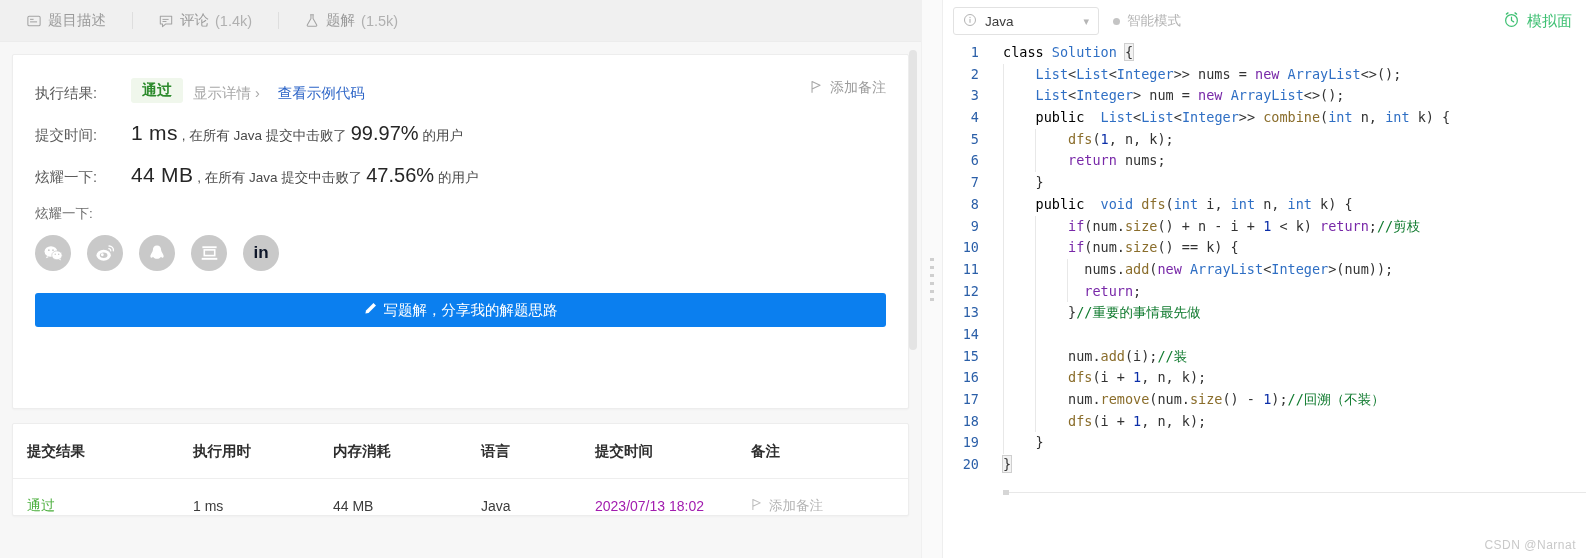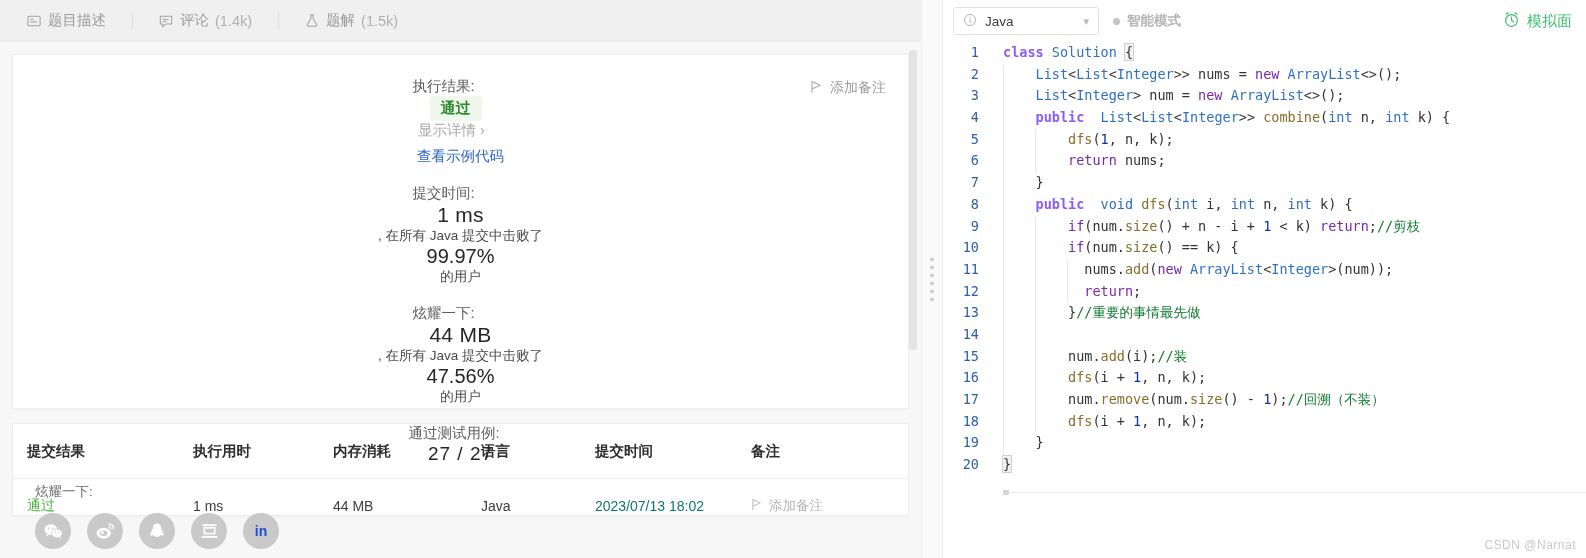--- a/index.html
+++ b/index.html
@@ -50,21 +50,21 @@
 
   .card {
     background: #ffffff;
     border: 1px solid #ededed;
     border-radius: 2px;
     box-shadow: 0 1px 2px rgba(0,0,0,0.03);
   }
 
   
   .result-card { padding: 22px 22px 20px 22px; position: relative; height: 355px; }
-  .row { display: flex; align-items: center; margin-bottom: 18px; flex-direction: column; }
+  .row { display: flex; align-items: flex-end; margin-bottom: 18px; }
   .lbl { font-size: 14.5px; color: #5c5c5c; width: 96px; flex: 0 0 auto; }
   .lbl.wide { width: 104px; }
   .badge-pass {
     background: #f0f7ec; color: #2d8b2d;
     font-size: 15px; font-weight: 600;
     padding: 3px 11px; border-radius: 3px;
     margin-right: 10px;
   }
   .link-grey { font-size: 14.5px; color: #a8a8a8; cursor: pointer; margin-right: 18px; }
   .link-blue { font-size: 14.5px; color: #2d65c7; cursor: pointer; margin-top: 7px; }
@@ -105,21 +105,21 @@
     padding: 18px 0 17px 0; border-bottom: 1px solid #eeeeee;
   }
   tbody td { font-size: 14px; color: #3c3c3c; padding: 18px 0 0 0; vertical-align: middle; }
   .col1 { width: 180px; padding-left: 14px !important; }
   .col2 { width: 140px; }
   .col3 { width: 148px; }
   .col4 { width: 114px; }
   .col5 { width: 156px; }
   .col6 { width: auto; }
   .pass-text { color: #4caf3e; cursor: pointer; }
-  .ts { color: #0f766e; }
+  .ts { color: #a21caf; }
   .cell-note { display: flex; align-items: center; gap: 6px; color: #b4b4b4; cursor: pointer; font-size: 13.5px; }
 
   
   .v-scroll {
     position: absolute; right: 4px; top: 50px;
     width: 8px; height: 300px; background: #e4e4e4; border-radius: 4px;
   }
   
   .splitter {
     position: absolute; left: 921px; top: 0;
@@ -142,21 +142,21 @@
     padding: 0 14px 0 10px; gap: 14px; background: #ffffff;
   }
   .lang-select {
     display: flex; align-items: center; gap: 8px;
     width: 146px; height: 28px; padding: 0 9px;
     border: 1px solid #e2e2e2; border-radius: 3px;
     font-size: 13.5px; color: #3b3b3b; cursor: pointer;
     background: #fff;
   }
   .lang-select .caret { margin-left: auto; color: #b5b5b5; font-size: 11px; }
-  .smart-mode { display: flex; align-items: center; gap: 7px; font-size: 13.5px; color: #b4b4b4; cursor: pointer; font-weight: bold; }
+  .smart-mode { display: flex; align-items: center; gap: 7px; font-size: 13.5px; color: #b4b4b4; cursor: pointer; }
   .dot { width: 7px; height: 7px; border-radius: 50%; background: #c4c4c4; display: inline-block; }
   .mock-interview {
     margin-left: auto; display: flex; align-items: center; gap: 7px;
     font-size: 15px; color: #3fc073; cursor: pointer; white-space: nowrap;
   }
 
   
   .code-area { position: relative; height: calc(558px - 42px); overflow: hidden; background: #fff; }
   .code {
     font-family: "DejaVu Sans Mono", "Liberation Mono", monospace;
@@ -165,21 +165,21 @@
   }
   .cline { display: flex; height: 21.7px; }
   .ln {
     width: 46px; flex: 0 0 46px; text-align: right; padding-right: 10px;
     color: #2b5fa8; user-select: none;
   }
   .ctext { position: relative; padding-left: 14px; flex: 1 1 auto; }
   
   .ig { position: absolute; top: 0; bottom: 0; width: 1px; background: #e8e8e8; }
   .kw   { color: #7828a8; }
-  .kw2  { color: #8b5cf6; font-weight: bold; }
+  .kw2  { color: #000000; }
   .typ  { color: #2f6fc4; }
   .fn   { color: #8a6d2b; }
   .num  { color: #0b2ea8; }
   .cm   { color: #0f7a2e; }
   .pl   { color: #333333; }
   .cursorbox { outline: 1px solid #cfcfcf; background: #f2f2f2; }
 
   .h-rule { position: absolute; left: 60px; right: 0; top: 450px; height: 1px; background: #e8e8e8; }
   .h-thumb { position: absolute; left: 60px; top: 448px; width: 6px; height: 5px; background: #d6d6d6; }
   .watermark {
@@ -256,24 +256,20 @@
         </div>
 
         <div class="row">
           <span class="lbl">炫耀一下:</span>
           <span class="big-num">44 MB</span>
           <span class="sub-text">, 在所有 Java 提交中击败了</span>
           <span class="pct">47.56%</span>
           <span class="sub-text">的用户</span>
         </div>
 
-        <div class="row">
-          <span class="lbl wide">通过测试用例:</span>
-          <span class="tc-num">27 / 27</span>
-        </div>
 
         <div class="share-label">炫耀一下:</div>
         <div class="share-row">
           <div class="share-ic">
             <svg width="19" height="17" viewBox="0 0 22 19">
                 <ellipse cx="8" cy="7.2" rx="7.4" ry="6.2" fill="#fff"></ellipse>
                 <path d="M3.6 12.4l-1.5 2.6 3.1-1.3z" fill="#fff"></path>
                 <circle cx="5.6" cy="5.6" r="1" fill="#c9c9c9"></circle>
                 <circle cx="10.4" cy="5.6" r="1" fill="#c9c9c9"></circle>
                 <ellipse cx="15" cy="11.6" rx="6" ry="5.1" fill="#fff" stroke="#c9c9c9" stroke-width=".8"></ellipse>
@@ -297,21 +293,21 @@
               </svg>
           </div>
           <div class="share-ic">
             <svg width="19" height="19" viewBox="0 0 20 20">
                 <rect x="2.5" y="2.4" width="15" height="2" fill="#fff"></rect>
                 <rect x="4.5" y="6.2" width="11" height="6" fill="none" stroke="#fff" stroke-width="1.7"></rect>
                 <rect x="1.8" y="14.6" width="16.4" height="2" fill="#fff"></rect>
               </svg>
           </div>
           <div class="share-ic">
-            <span style="font-size:14px;font-weight:700;color:#1d4ed8;font-family:'Liberation Sans',sans-serif;">in</span>
+            <span style="font-size:17px;font-weight:700;color:#0f172a;font-family:'Liberation Sans',sans-serif;">in</span>
           </div>
         </div>
 
         <button class="write-btn">
           <span>
             <svg width="13" height="13" viewBox="0 0 14 14">
                 <path d="M10.2 1.1l2.7 2.7-8 8-3.4.7.7-3.4z" fill="#ffffff"></path>
               </svg>
           </span>
           <span>写题解，分享我的解题思路</span>

